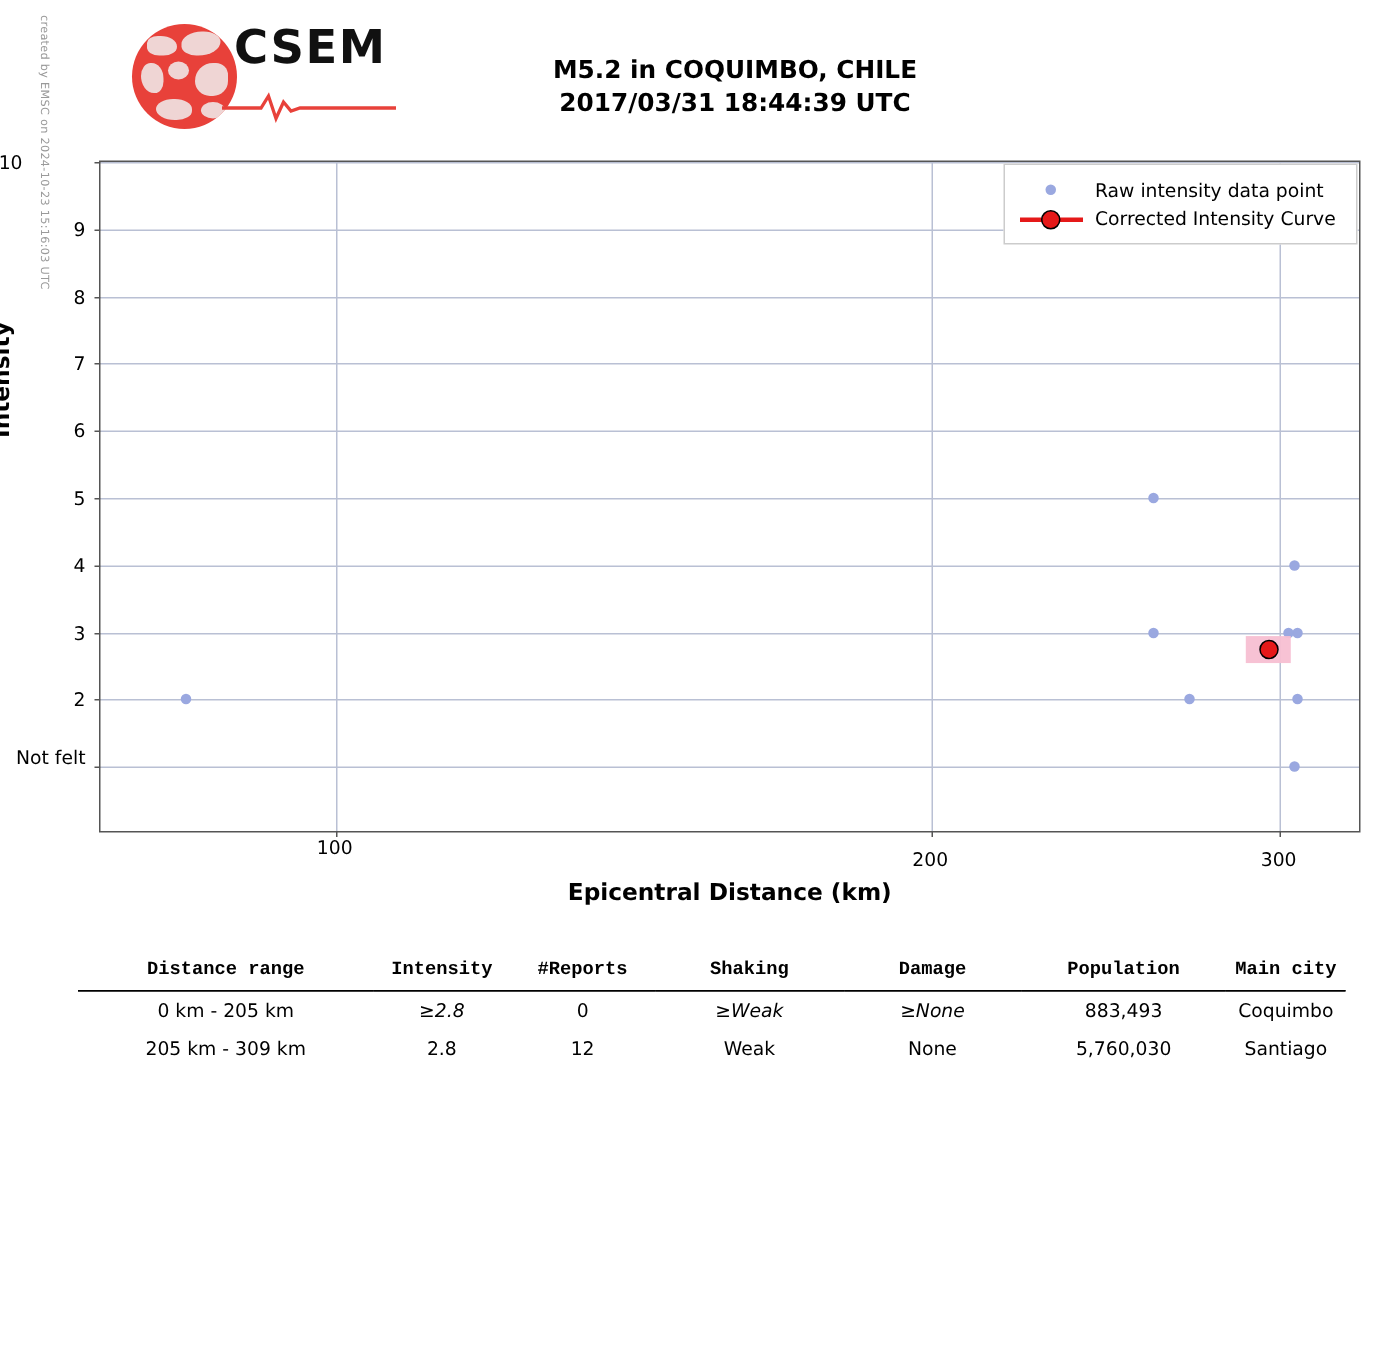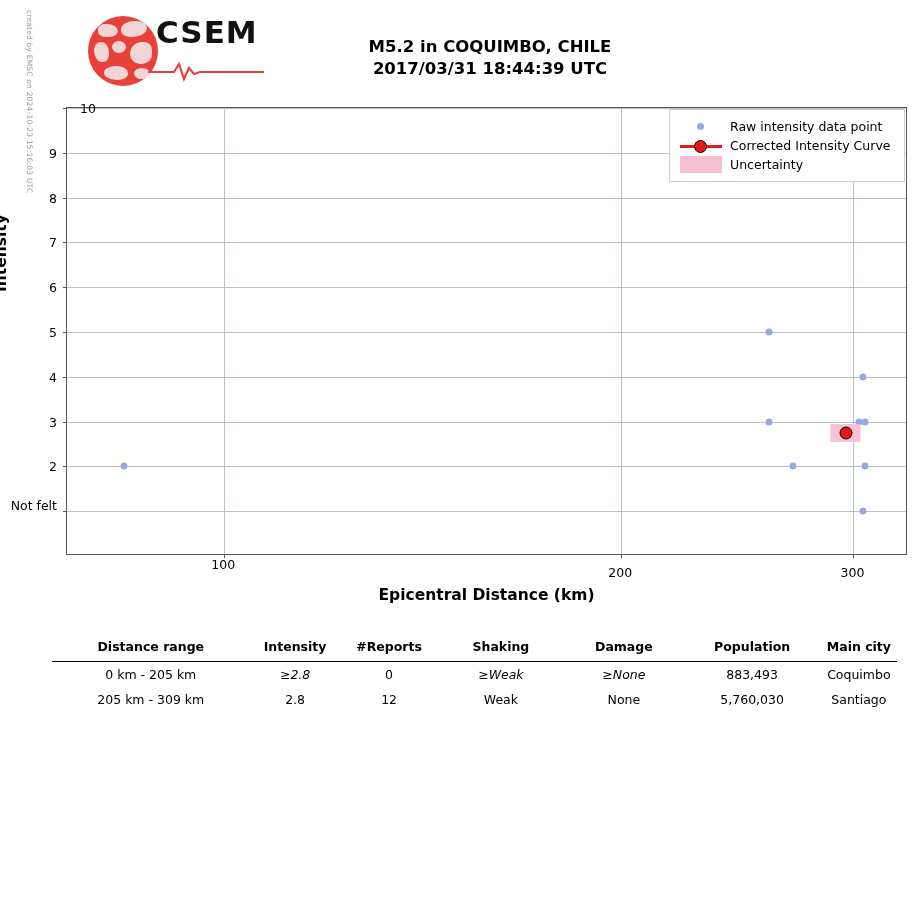--- a/index.html
+++ b/index.html
@@ -261,20 +261,21 @@
     top: 636px;
     width: 845px;
     border-collapse: collapse;
     font-size: 12.5px;
   }
   .summary-table th {
     font-weight: bold;
     padding: 3px 6px 7px 6px;
     text-align: center;
     white-space: nowrap;
+    font-family: Liberation Mono, monospace;
   }
   .summary-table thead tr {
     border-bottom: 1.2px solid #000000;
   }
   .summary-table td {
     padding: 5px 6px;
     text-align: center;
     white-space: nowrap;
   }
   .col-range { text-align: right; padding-right: 18px; width: 190px;}
@@ -346,21 +347,21 @@
       <div class="ylabel-text" style="top: 224px; right: 849px;">5</div>
       <div class="ytick" style="top: 179.2px;"></div>
       <div class="ylabel-text" style="top: 179.2px; right: 849px;">6</div>
       <div class="ytick" style="top: 134.4px;"></div>
       <div class="ylabel-text" style="top: 134.4px; right: 849px;">7</div>
       <div class="ytick" style="top: 89.6px;"></div>
       <div class="ylabel-text" style="top: 89.6px; right: 849px;">8</div>
       <div class="ytick" style="top: 44.8px;"></div>
       <div class="ylabel-text" style="top: 44.8px; right: 849px;">9</div>
       <div class="ytick" style="top: 0px;"></div>
-      <div class="ylabel-text" style="top: 0px; right: 810px;">10</div>
+      <div class="ylabel-text" style="top: 0px; right: 891px;">10</div>
       <div class="xtick" style="left: 157.183px;"></div>
       <div class="xtick" style="left: 554.182px;"></div>
       <div class="xtick" style="left: 786.411px;"></div>
     </div>
   <div id="point-layer">
       <div class="raw-pt" style="left: 57.3226px; top: 358.4px;"></div>
       <div class="raw-pt" style="left: 702.243px; top: 224px;"></div>
       <div class="raw-pt" style="left: 702.243px; top: 313.6px;"></div>
       <div class="raw-pt" style="left: 726.066px; top: 358.4px;"></div>
       <div class="raw-pt" style="left: 795.878px; top: 268.8px;"></div>
@@ -378,26 +379,20 @@
           <span class="lm-dot"></span>
         </span>
       <span>Raw intensity data point</span>
     </div>
     <div class="legend-row">
       <span class="legend-marker">
           <span class="lm-line"></span>
           <span class="lm-bigdot"></span>
         </span>
       <span>Corrected Intensity Curve</span>
-    </div>
-    <div class="legend-row">
-      <span class="legend-marker">
-          <span class="lm-patch"></span>
-        </span>
-      <span>Uncertainty</span>
     </div>
   </div>
 </div>
 
 <div id="xlabel-layer">
     <div class="xlabel-text" style="position: absolute; left: 223.183px; top: 557px;">100</div>
     <div class="xlabel-text" style="position: absolute; left: 620.182px; top: 565px;">200</div>
     <div class="xlabel-text" style="position: absolute; left: 852.411px; top: 565px;">300</div>
   </div>
 

